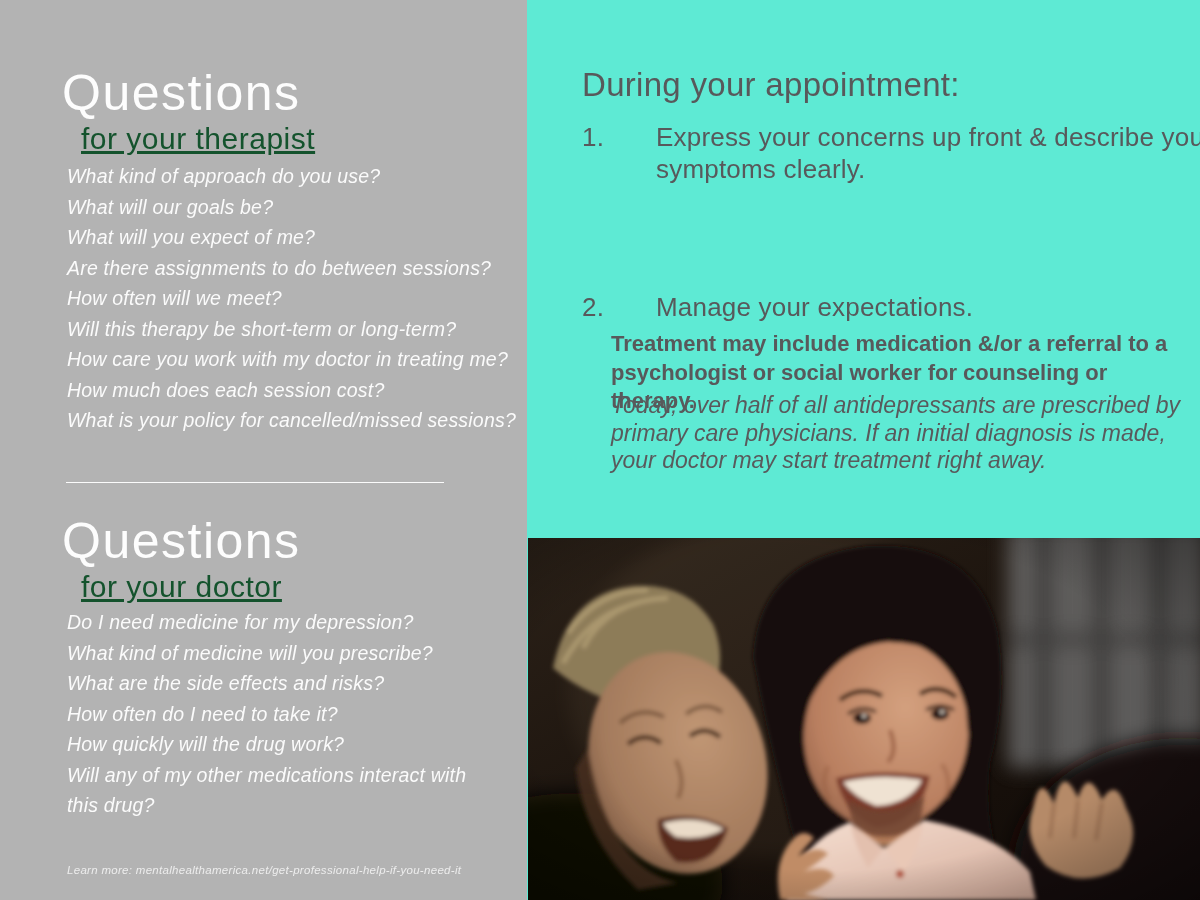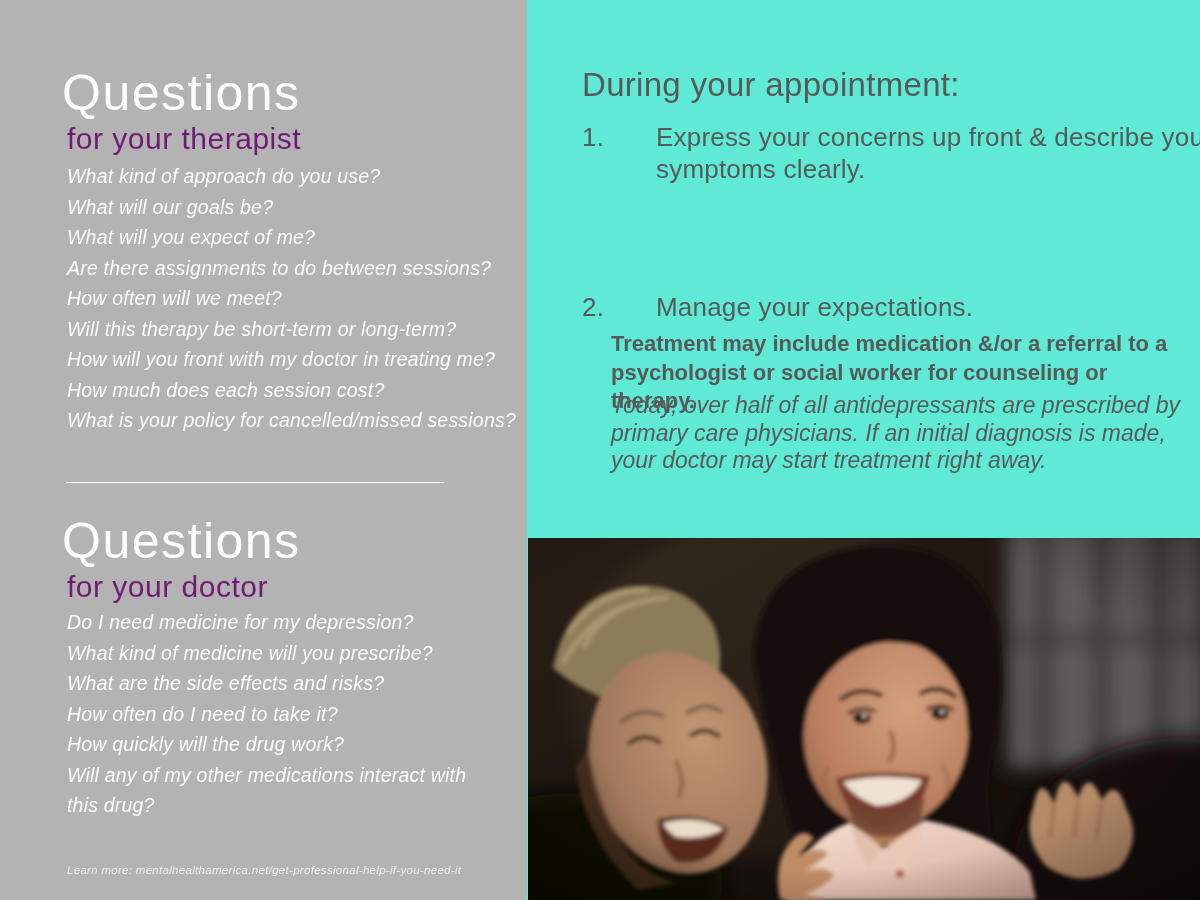--- a/index.html
+++ b/index.html
@@ -18,23 +18,23 @@
     width:527px; height:900px;
     background:#b3b3b3;
     color:#fdfdfd;
   }
   .big-title {
     position:absolute; left:62px;
     font-size:50px; font-weight:300; letter-spacing:1.5px;
     color:#fdfdfd; line-height:1;text-align:right;
   }
   .sub-title {
-    position:absolute; left:67px;
+    position:absolute; left:81px;
     font-size:30px; font-weight:300; letter-spacing:0.5px;
-    color:#701a75; line-height:1;
+    color:#14532d; line-height:1;text-decoration:underline;
   }
   #therapist-title { top:68px; }
   #therapist-sub   { top:124px; }
   #doctor-title    { top:516px; }
   #doctor-sub      { top:572px; }
 
   .q-list {
     position:absolute; left:67px;
     list-style:none;
     font-style:italic;
@@ -114,21 +114,21 @@
   <div class="big-title" id="therapist-title">Questions</div>
   <div class="sub-title" id="therapist-sub">for your therapist</div>
 
   <ul class="q-list" id="therapist-list">
     <li>What kind of approach do you use?</li>
     <li>What will our goals be?</li>
     <li>What will you expect of me?</li>
     <li>Are there assignments to do between sessions?</li>
     <li>How often will we meet?</li>
     <li>Will this therapy be short-term or long-term?</li>
-    <li>How will you front with my doctor in treating me?</li>
+    <li>How care you work with my doctor in treating me?</li>
     <li>How much does each session cost?</li>
     <li>What is your policy for cancelled/missed sessions?</li>
   </ul>
 
   <div class="divider"></div>
 
   <div class="big-title" id="doctor-title">Questions</div>
   <div class="sub-title" id="doctor-sub">for your doctor</div>
 
   <ul class="q-list" id="doctor-list">

